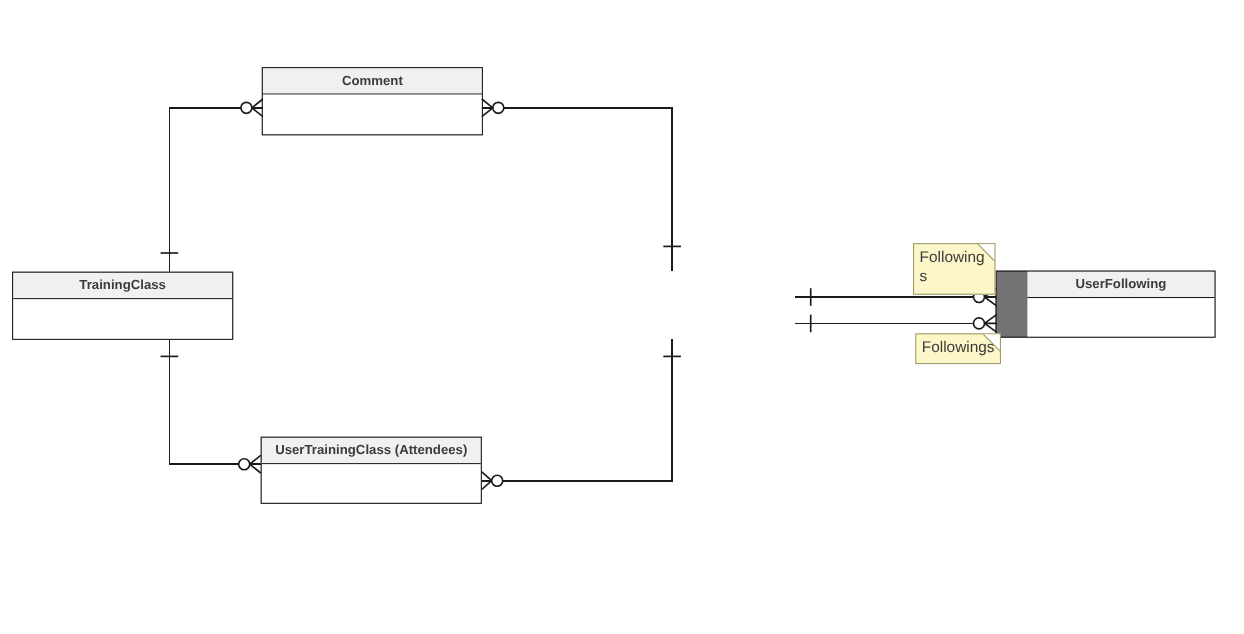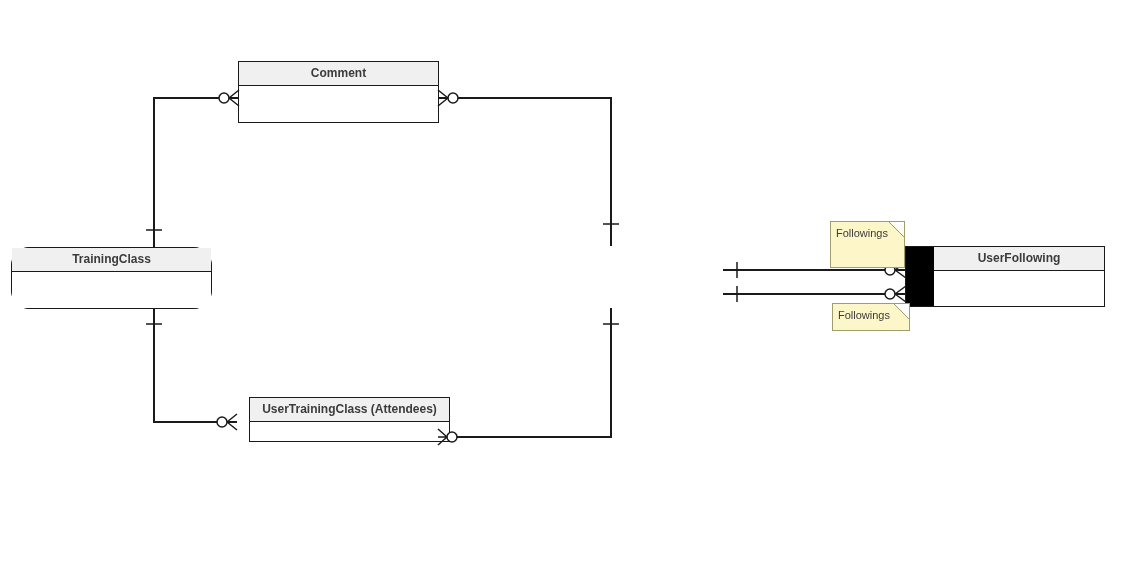--- a/index.html
+++ b/index.html
@@ -19,21 +19,21 @@
     position: absolute;
     left: 0;
     top: 0;
     width: 1131px;
     height: 576px;
   }
   .entity {
     position: absolute;
     box-sizing: border-box;
     border: 1px solid #1a1a1a;
-    background: #000000;
+    background: #737373;
     z-index: 3;
   }
   .entity-header {
     box-sizing: border-box;
     background: #f0f0f0;
     border-bottom: 1px solid #1a1a1a;
     height: 24px;
     line-height: 23px;
     text-align: center;
     font-size: 12px;
@@ -46,21 +46,21 @@
   .entity-body {
     background: #ffffff;
     height: calc(100% - 24px);
   }
   .note {
     position: absolute;
     box-sizing: border-box;
     background: #fcf6c8;
     border: 1px solid #9e9e6a;
     z-index: 6;
-    font-size: 11px;
+    font-size: 14px;
     color: #3b3b3b;
     font-family: "Liberation Sans", sans-serif;
     line-height: 17px;
     padding: 3px 4px 2px 5px;
     word-break: break-all;
     overflow: hidden;
   }
   .note-fold {
     position: absolute;
     top: -1px;
@@ -176,32 +176,32 @@
         <path d="M895,294 L906,286 M895,294 L906,294 M895,294 L906,302"></path>
       </g>
     </g>
   </svg>
 
   <div class="entity" style="left:238px; top:61px; width:201px; height:62px;">
     <div class="entity-header">Comment</div>
     <div class="entity-body"></div>
   </div>
 
-  <div class="entity" style="left:11px; top:247px; width:201px; height:62px;border-radius:18px;">
+  <div class="entity" style="left:11px; top:247px; width:201px; height:62px;">
     <div class="entity-header">TrainingClass</div>
     <div class="entity-body"></div>
   </div>
 
 
   <div class="entity" style="left:905px; top:246px; width:200px; height:61px;padding-left:28px;">
     <div class="entity-header">UserFollowing</div>
     <div class="entity-body"></div>
   </div>
 
-  <div class="entity" style="left:237px; top:397px; width:201px; height:45px;margin-left:12px;">
+  <div class="entity" style="left:237px; top:397px; width:201px; height:61px;">
     <div class="entity-header">UserTrainingClass (Attendees)</div>
     <div class="entity-body"></div>
   </div>
 
   <div class="note" style="left:830px; top:221px; width:75px; height:47px;">
     <span>Followings</span>
     <span class="note-fold"></span>
     <svg class="note-fold-line" viewBox="0 0 17 17" xmlns="http://www.w3.org/2000/svg">
       <path d="M0.5,0.5 L16.5,16.5 M16.5,16.5 L16.5,0.5" stroke="#9e9e6a" stroke-width="1" fill="none"></path>
     </svg>

